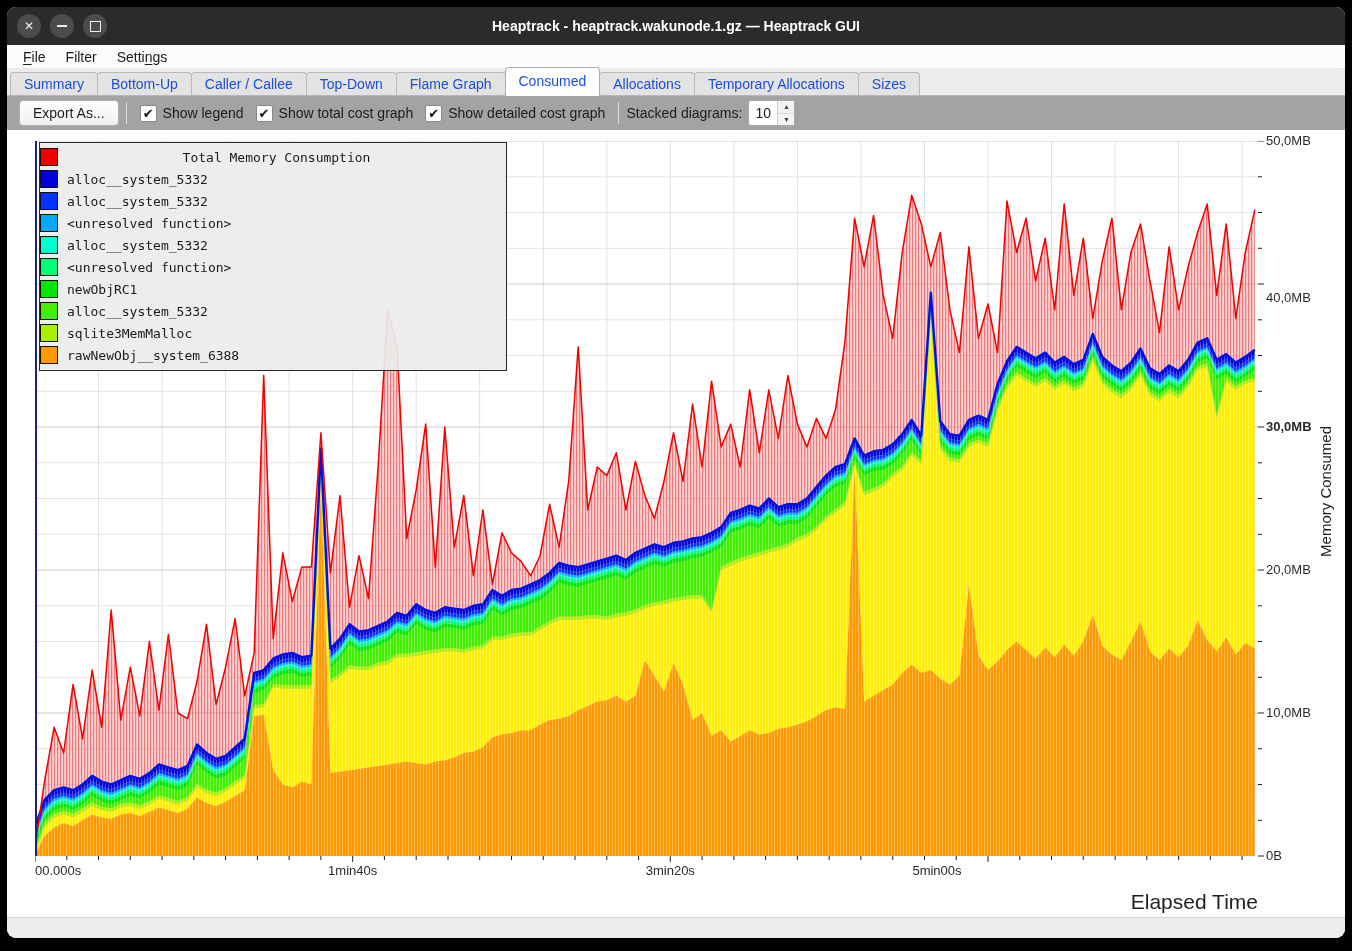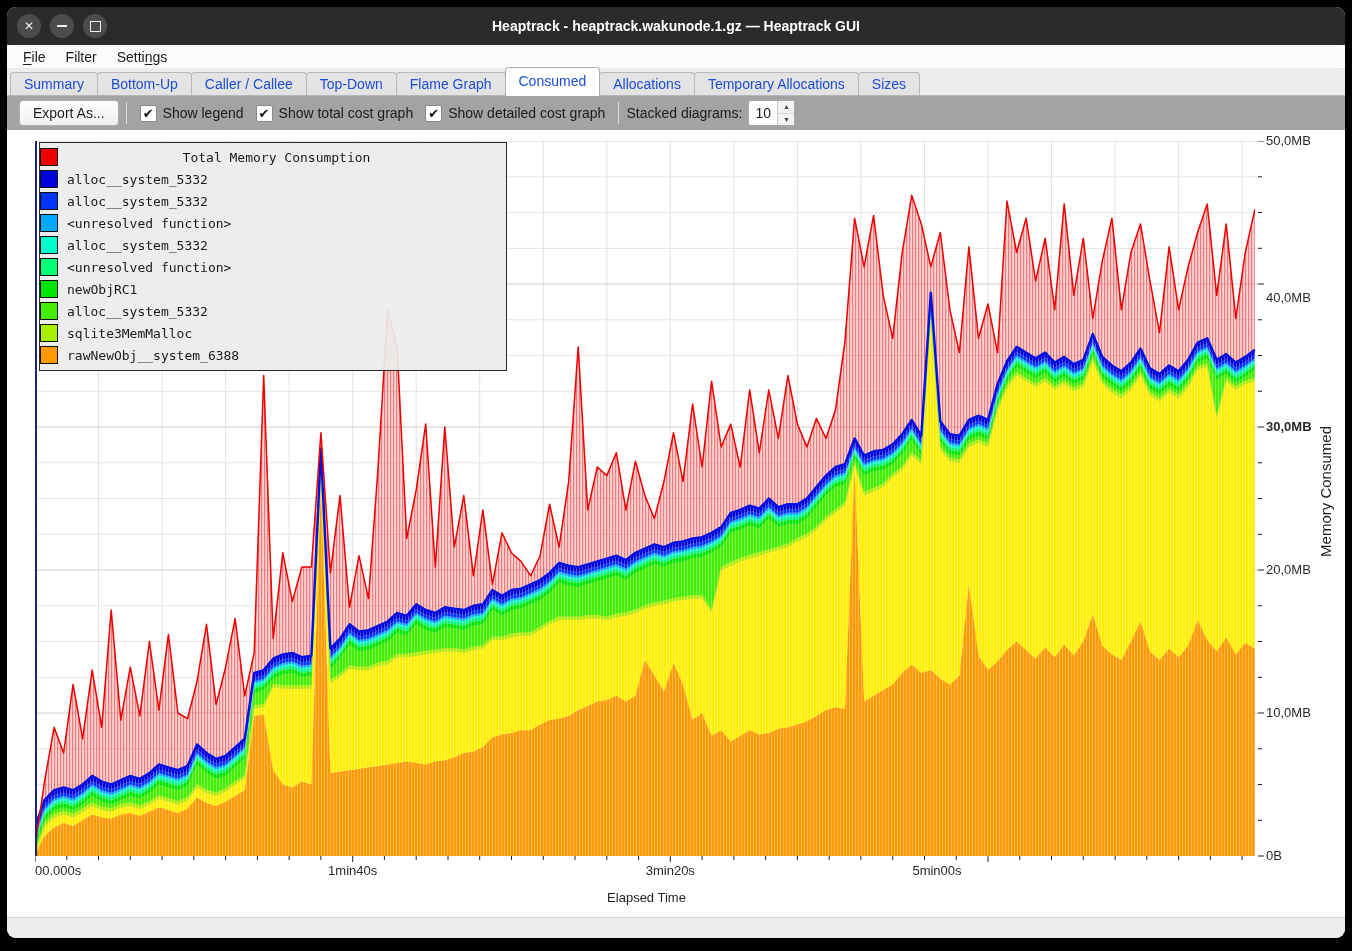--- a/index.html
+++ b/index.html
@@ -30,21 +30,21 @@
   .spinner{display:flex;align-items:stretch;border:1px solid #a8a8a8;border-radius:3px;background:#fff;height:24px;margin-left:6px;}
   .spinval{width:28px;display:flex;align-items:center;justify-content:center;font-size:14px;}
   .spinbtns{display:flex;flex-direction:column;border-left:1px solid #c9c9c9;width:16px;}
   .spinbtns span{flex:1;display:flex;align-items:center;justify-content:center;font-size:7px;color:#444;cursor:pointer;background:#f3f3f3;}
   .spinbtns span:first-child{border-bottom:1px solid #d6d6d6;}
   
   .chart{position:relative;flex:1;background:#fff;overflow:hidden;}
   .plot-svg{position:absolute;left:28px;top:11px;}
   .xlab{position:absolute;top:733px;font-size:13px;color:#2a2a2a;white-space:nowrap;}
   .ylab{position:absolute;font-size:13px;color:#2a2a2a;white-space:nowrap;left:1259px;}
-  .xtitle{position:absolute;left:28px;width:1223px;top:760px;text-align:center;font-size:13px;color:#1f1f1f;}
+  .xtitle{position:absolute;left:28px;width:1223px;top:760px;text-align:right;font-size:21px;color:#1f1f1f;}
   .ytitle{position:absolute;left:1310px;top:0;height:723px;display:flex;align-items:center;}
   .ytitle span{writing-mode:vertical-rl;transform:rotate(180deg);font-size:15px;color:#1f1f1f;}
   
   .legend{position:absolute;left:32px;top:12px;width:466px;background:rgba(235,235,235,0.92);border:1px solid #2a2a2a;padding:3px 0 4px 0;font-family:"DejaVu Sans Mono",monospace;font-size:13px;color:#1a1a1a;}
   .lrow{display:flex;align-items:center;height:22px;}
   .lswatch{width:16px;height:16px;border:1px solid #101010;flex:none;}
   .lrow.ltitle .ltext{flex:1;text-align:center;padding-right:20px;}
   .lrow .ltext{margin-left:9px;white-space:pre;}
   
   .statusbar{height:20px;background:#ededed;border-top:1px solid #d4d4d4;flex:none;}

